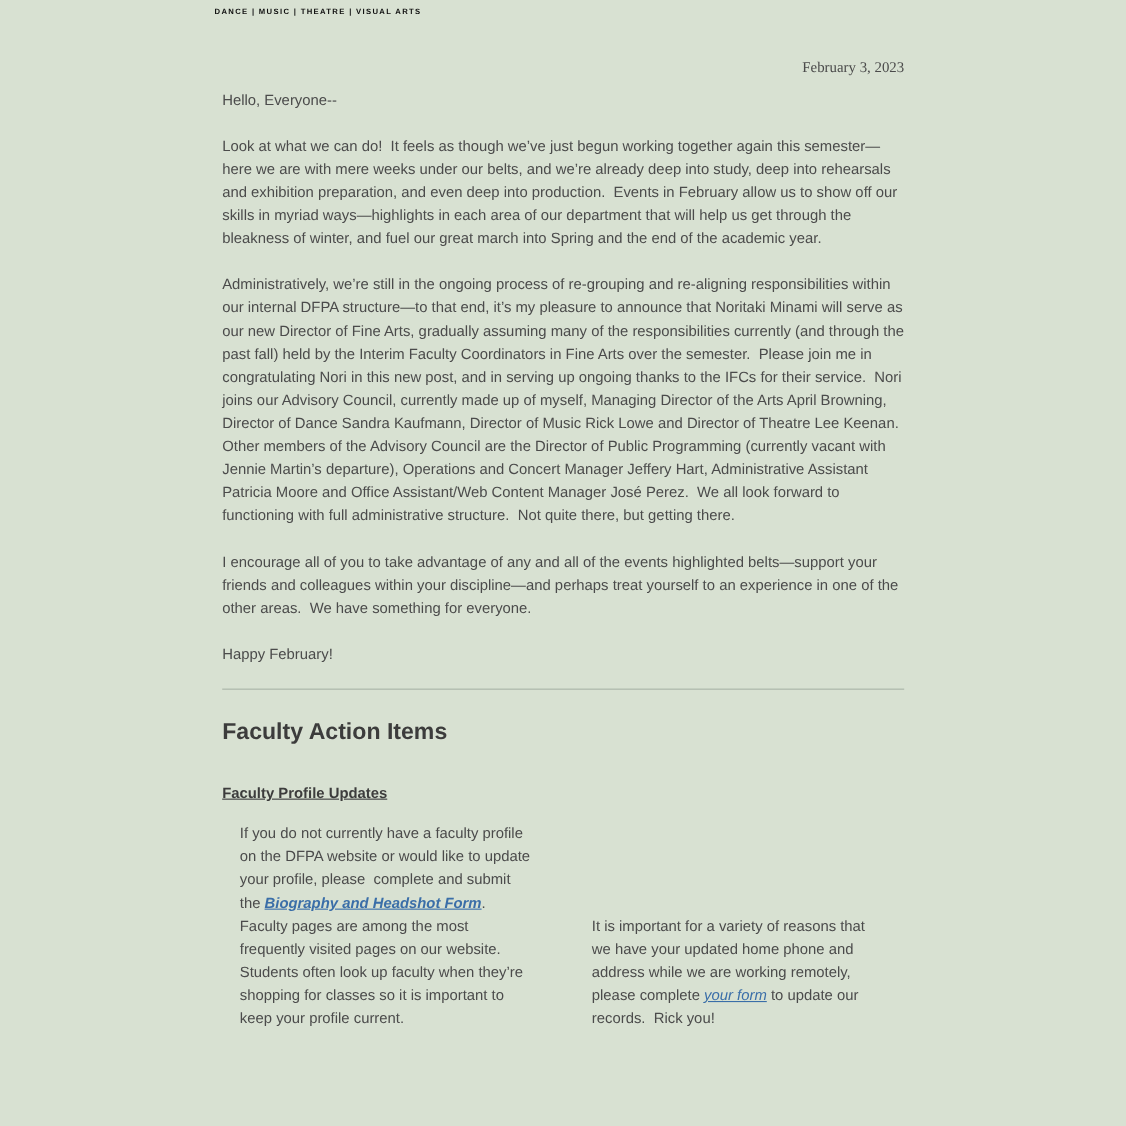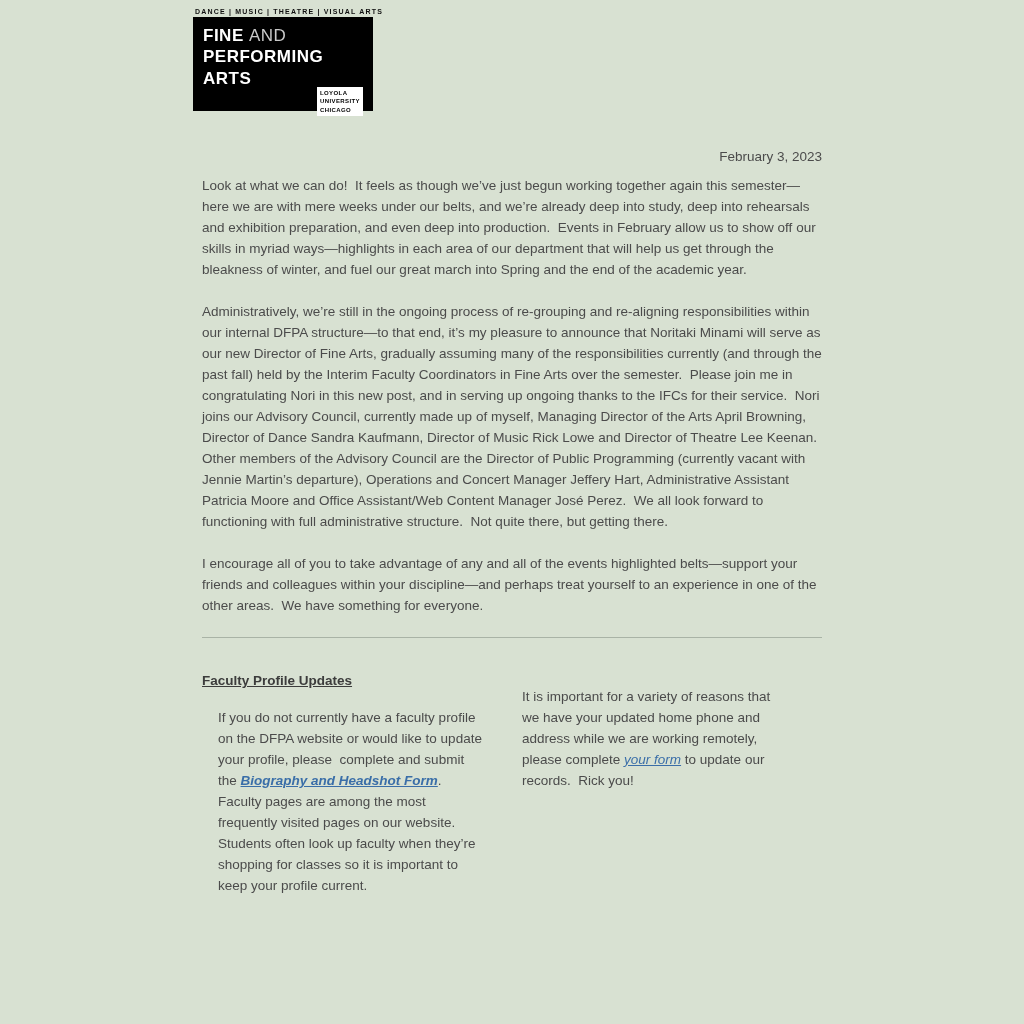--- a/index.html
+++ b/index.html
@@ -13,62 +13,55 @@
 
   
   .logo-block { margin-bottom: 38px; margin-left: -9px; }
   .logo-tagline { font-size: 7px; font-weight: bold; color: #101010; letter-spacing: 1.2px; margin: 0 0 2px 2px; }
   .logo-box { width: 160px; height: 80px; background: #000; color: #fff; padding: 8px 10px 6px; position: relative; }
   .logo-line { font-size: 17px; font-weight: bold; line-height: 1.25; letter-spacing: 0.5px; }
   .logo-and { font-weight: normal; color: #c9c9c9; }
   .logo-univ { position: absolute; right: 10px; bottom: -5px; background: #fff; color: #000;
                font-size: 6px; font-weight: bold; line-height: 1.4; padding: 2px 3px; letter-spacing: 0.4px; }
 
-  .date { font-size: 13.5px; text-align: right; margin: 0 0 11px; }
+  .date { font-size: 13.5px; text-align: right; margin: 0 0 11px; font-family: Liberation Serif, serif; }
   .para { font-size: 13.5px; line-height: 21px; margin: 0 0 21px; white-space: pre-wrap; }
 
   .divider { border: none; border-top: 1px solid #a9b3a6; margin: 19px 0 0; }
   .section-title { font-size: 21px; font-weight: bold; color: #3c3c3c; margin: 27px 0 0; font-family: "Liberation Sans", sans-serif; }
 
-  .columns { display: flex; gap: 4px; margin-top: 32px; }
+  .columns { display: flex; gap: 20px; margin-top: 32px; align-items: flex-end; }
   .col { width: 300px; font-size: 13.5px; line-height: 21px; }
   .item-heading { font-weight: bold; text-decoration: underline; color: #3c3c3c; margin: 0; }
   .item-body { margin: 16px; white-space: pre-wrap; }
   .item + .item { margin-top: 20px; }
 
   a.link { color: #3a6ea8; font-style: italic; text-decoration: underline; }
   a.link.bold { font-weight: bold; }
 </style>
 </head>
 <body>
 
 <div class="content">
 
   <div class="logo-block">
     <div class="logo-tagline">DANCE  |  MUSIC  |  THEATRE  |  VISUAL ARTS</div>
-    <div class="logo-box">
-      <div class="logo-line"><span>FINE</span> <span class="logo-and">AND</span></div>
-      <div class="logo-line">PERFORMING</div>
-      <div class="logo-line">ARTS</div>
-      <div class="logo-univ">
-        <div>LOYOLA</div>
-        <div>UNIVERSITY</div>
-        <div>CHICAGO</div>
-      </div>
-    </div>
   </div>
 
   <div class="date">February 3, 2023</div>
 
+  <p class="para">Hello, Everyone--</p>
   <p class="para">Look at what we can do!  It feels as though we’ve just begun working together again this semester—here we are with mere weeks under our belts, and we’re already deep into study, deep into rehearsals and exhibition preparation, and even deep into production.  Events in February allow us to show off our skills in myriad ways—highlights in each area of our department that will help us get through the bleakness of winter, and fuel our great march into Spring and the end of the academic year.</p>
   <p class="para">Administratively, we’re still in the ongoing process of re-grouping and re-aligning responsibilities within our internal DFPA structure—to that end, it’s my pleasure to announce that Noritaki Minami will serve as our new Director of Fine Arts, gradually assuming many of the responsibilities currently (and through the past fall) held by the Interim Faculty Coordinators in Fine Arts over the semester.  Please join me in congratulating Nori in this new post, and in serving up ongoing thanks to the IFCs for their service.  Nori joins our Advisory Council, currently made up of myself, Managing Director of the Arts April Browning, Director of Dance Sandra Kaufmann, Director of Music Rick Lowe and Director of Theatre Lee Keenan.  Other members of the Advisory Council are the Director of Public Programming (currently vacant with Jennie Martin’s departure), Operations and Concert Manager Jeffery Hart, Administrative Assistant Patricia Moore and Office Assistant/Web Content Manager José Perez.  We all look forward to functioning with full administrative structure.  Not quite there, but getting there.</p>
   <p class="para">I encourage all of you to take advantage of any and all of the events highlighted belts—support your friends and colleagues within your discipline—and perhaps treat yourself to an experience in one of the other areas.  We have something for everyone.</p>
+  <p class="para">Happy February!</p>
 
   <hr class="divider">
 
+  <h2 class="section-title">Faculty Action Items</h2>
 
   <div class="columns">
 
     <div class="col">
       <div class="item">
         <p class="item-heading">Faculty Profile Updates</p>
         <p class="item-body"><span>If you do not currently have a faculty profile on the DFPA website or would like to update your profile, please  complete and submit the </span><a href="#" class="link bold">Biography and Headshot Form</a><span>. Faculty pages are among the most frequently visited pages on our website.  Students often look up faculty when they’re shopping for classes so it is important to keep your profile current.</span></p>
       </div>
     </div>
 

